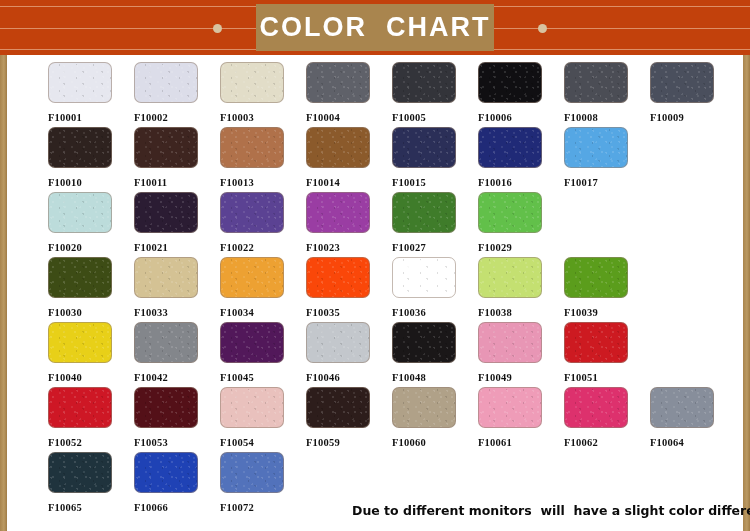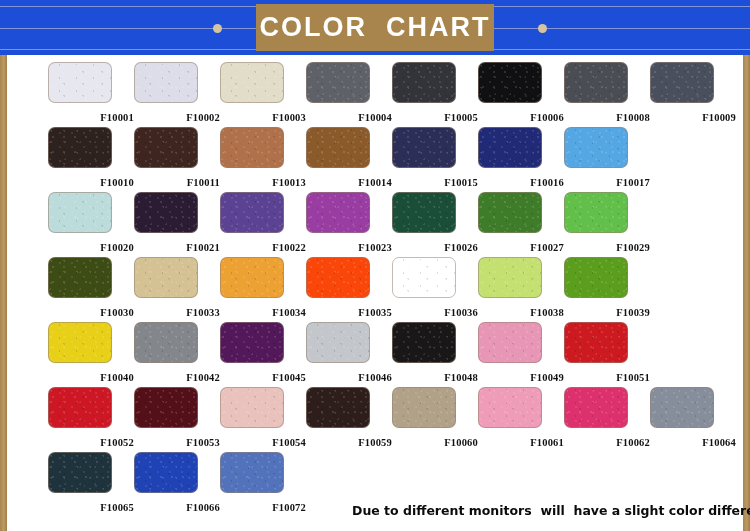--- a/index.html
+++ b/index.html
@@ -33,21 +33,21 @@
   .edge-strip.left  { left: 0; }
   .edge-strip.right { right: 0; }
 
   
   #banner {
     position: absolute;
     top: 0;
     left: 0;
     width: 750px;
     height: 55px;
-    background: #1d4ed8;
+    background: #c2410c;
     overflow: hidden;
   }
   #banner .rule {
     position: absolute;
     left: 0;
     width: 750px;
     height: 1px;
     background: rgba(255, 240, 215, 0.45);
   }
   #banner .rule.top    { top: 6px; }
@@ -126,21 +126,20 @@
     background-size: 13px 11px, 17px 13px, 11px 15px, 19px 12px, 15px 17px, 12px 14px;
   }
   .swatch-label {
     margin-top: 9px;
     font-family: "Liberation Serif", serif;
     font-weight: bold;
     font-size: 10.5px;
     color: #121212;
     letter-spacing: 0.2px;
     white-space: nowrap;
-    text-align: right;
   }
 
   
   #disclaimer {
     position: absolute;
     left: 352px;
     top: 503px;
     font-family: "DejaVu Sans", sans-serif;
     font-weight: bold;
     font-size: 12.5px;
@@ -280,26 +279,20 @@
           </div>
           <div class="swatch-label">F10022</div>
         </div>
         <div class="swatch-cell">
           <div class="swatch-chip" style="background: rgb(154, 61, 163);">
             <div class="tex"></div>
           </div>
           <div class="swatch-label">F10023</div>
         </div>
         <div class="swatch-cell">
-          <div class="swatch-chip" style="background: rgb(27, 78, 56);">
-            <div class="tex"></div>
-          </div>
-          <div class="swatch-label">F10026</div>
-        </div>
-        <div class="swatch-cell">
           <div class="swatch-chip" style="background: rgb(63, 124, 42);">
             <div class="tex"></div>
           </div>
           <div class="swatch-label">F10027</div>
         </div>
         <div class="swatch-cell">
           <div class="swatch-chip" style="background: rgb(98, 192, 74);">
             <div class="tex"></div>
           </div>
           <div class="swatch-label">F10029</div>

